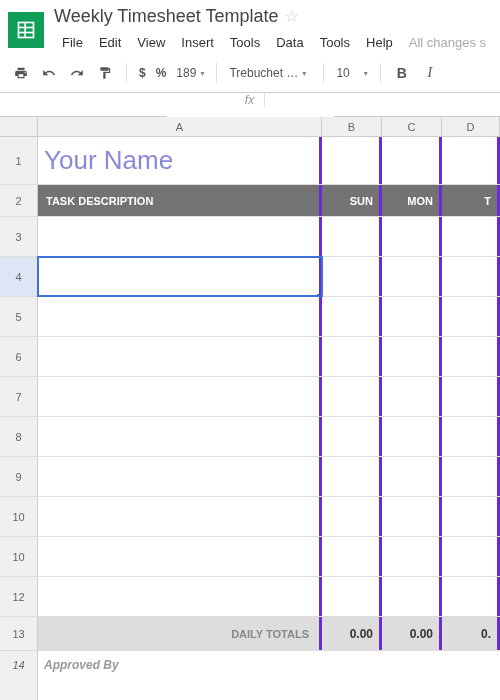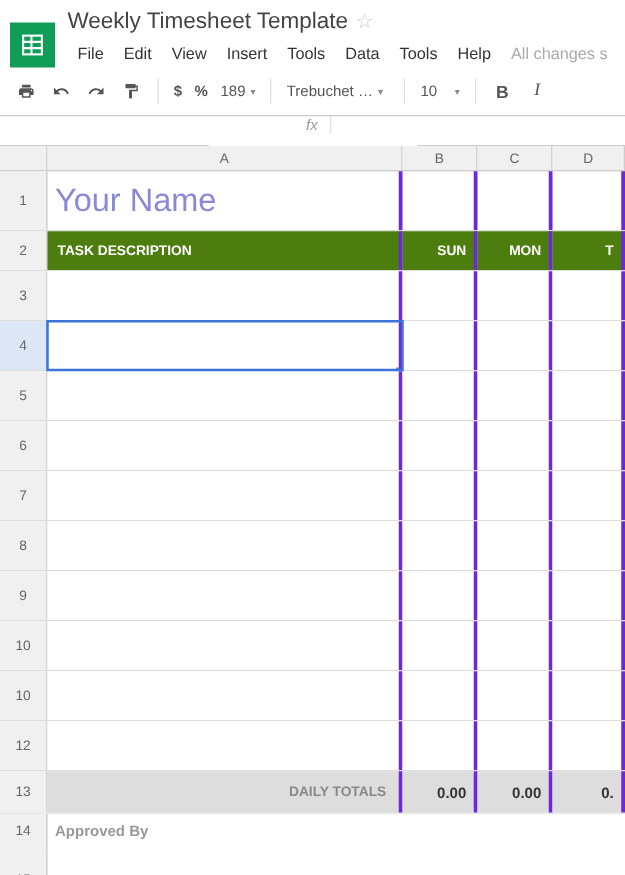--- a/index.html
+++ b/index.html
@@ -1,18 +1,18 @@
 <!DOCTYPE html>
 <html><head>
 <meta charset="utf-8">
 <style>
   * { box-sizing: border-box; margin: 0; padding: 0; }
   body { font-family: Arial, sans-serif; font-size: 13px; color: #333; width: 500px; height: 700px; overflow: hidden; background: #fff; }
   
-  .titlebar { display: flex; align-items: flex-end; padding: 6px 8px 0 8px; }
+  .titlebar { display: flex; align-items: center; padding: 6px 8px 0 8px; }
   .app-icon { width: 36px; height: 36px; background: #0f9d58; display: flex; align-items: center; justify-content: center; margin-right: 10px; flex-shrink: 0; }
   .app-icon svg { width: 20px; height: 20px; }
   .title-area { flex: 1; }
   .doc-title-row { display: flex; align-items: center; gap: 6px; }
   .doc-title { font-size: 18px; color: #444; font-weight: 400; }
   .star { color: #ccc; font-size: 16px; cursor: pointer; }
   
   .menubar { display: flex; gap: 0; margin-top: 4px; font-size: 13px; color: #333; align-items: center; }
   .menubar span { padding: 4px 8px; cursor: pointer; }
   .save-status { color: #aaa; padding: 4px 8px; white-space: nowrap; overflow: hidden; }
@@ -43,33 +43,33 @@
   .cell { border-right: 3px solid #6d28d9; padding: 4px 6px; font-size: 12px; overflow: hidden; white-space: nowrap; display: flex; align-items: center; }
   .cell.a { width: 284px; }
   .cell.b { width: 60px; }
   .cell.c { width: 60px; }
   .cell.d { width: 58px; }
   
   .r1 { height: 48px; }
   .r1 .cell.a { font-family: 'Trebuchet MS', sans-serif; font-size: 26px; color: #8a89d6; font-weight: 400; }
   
   .r2 { height: 32px; }
-  .r2 .cell { background: #4d7c0f; color: #fff; font-family: 'Trebuchet MS', sans-serif; font-weight: bold; font-size: 11px; }
+  .r2 .cell { background: #737373; color: #fff; font-family: 'Trebuchet MS', sans-serif; font-weight: bold; font-size: 11px; }
   .r2 .cell.a { padding-left: 8px; }
   .r2 .cell.b, .r2 .cell.c, .r2 .cell.d { justify-content: flex-end; }
   
   .r-body { height: 40px; }
   .r-body .cell { background: #fff; }
   
   .r13 { height: 34px; }
   .r13 .cell { background: #ddd; font-family: 'Trebuchet MS', sans-serif; }
   .r13 .cell.a { justify-content: flex-end; color: #888; font-size: 11px; font-weight: bold; padding-right: 10px; }
   .r13 .cell.b, .r13 .cell.c, .r13 .cell.d { justify-content: flex-end; font-weight: bold; color: #333; font-size: 12px; }
   
-  .r14 { height: 28px; }
+  .r14 { height: 28px; font-style: italic; }
   .r14 .cell.a { color: #999; font-family: 'Trebuchet MS', sans-serif; font-weight: bold; font-size: 12px; border-right-color: transparent; }
   .r14 .cell { border-right-color: transparent; border-bottom: none; }
   .r14 { border-bottom: none; }
   
   .r15 { height: 50px; }
   .r15 .cell { border-right-color: transparent; }
   
   .selected-cell { outline: 2px solid #3b73d8; outline-offset: -1px; position: relative; }
   .selected-cell::after { content: ''; position: absolute; right: -3px; bottom: -3px; width: 5px; height: 5px; background: #3b73d8; }
 </style>

